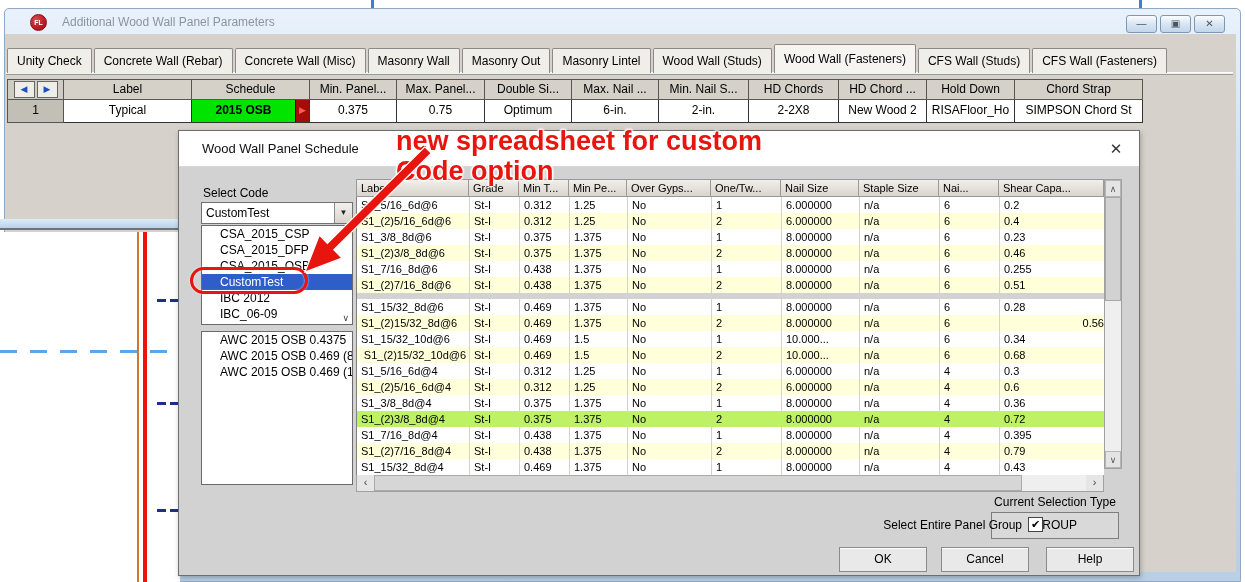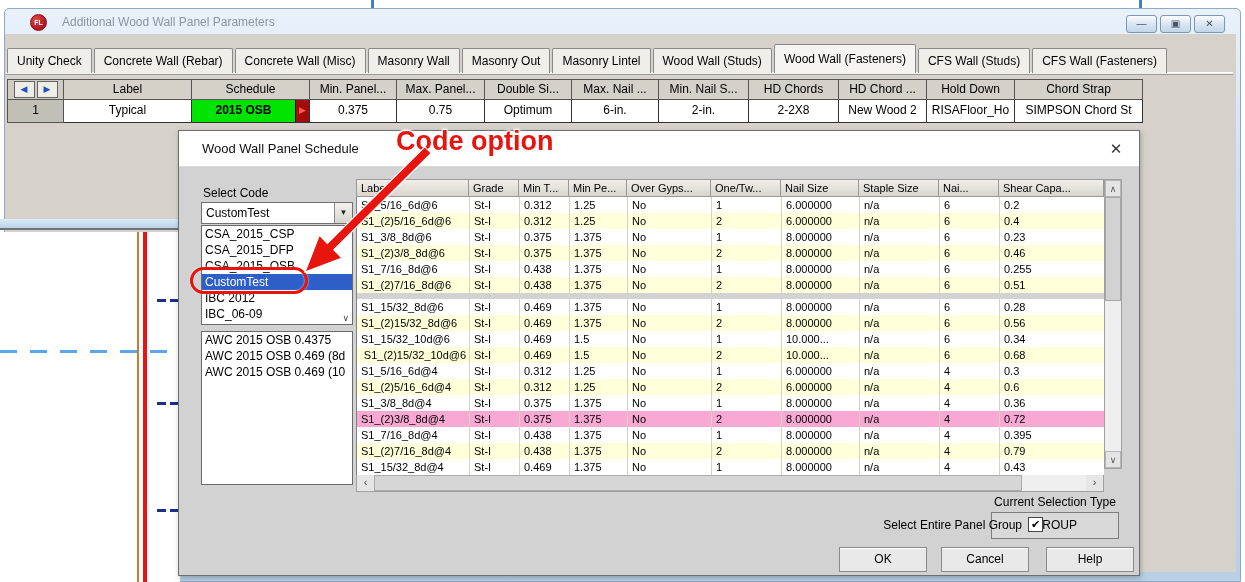--- a/index.html
+++ b/index.html
@@ -70,21 +70,21 @@
   .dlg-titlebar { position:absolute; left:0; top:0; right:0; height:36px; background:#fff; border-bottom:1px solid #d8d8d8; }
   .dlg-title { position:absolute; left:23px; top:10px; font-size:13px; color:#111; }
   .dlg-close { position:absolute; right:12px; top:7px; width:22px; height:22px; font-size:15px; color:#333; text-align:center; line-height:22px; }
   .lbl { position:absolute; color:#000; }
   .combo { position:absolute; left:22px; top:71px; width:152px; height:22px; background:#fff; border:1px solid #707070; display:flex; }
   .combo-text { flex:1; line-height:20px; padding-left:4px; overflow:hidden; }
   .combo-btn { width:18px; background:linear-gradient(180deg,#f2f1ee,#d8d4cc); border-left:1px solid #8a8a8a; color:#222; font-size:8px; line-height:20px; text-align:center; }
   .listbox { position:absolute; left:22px; width:152px; background:#fff; border:1px solid #6a6a6a; overflow:hidden; }
   .list1 { top:94px; height:100px; }
   .list2 { top:200px; height:154px; }
-  .li { height:16px; line-height:16px; padding-left:3px; white-space:nowrap; overflow:hidden; font-size:12px; }
+  .li { height:16px; line-height:16px; padding-left:18px; white-space:nowrap; overflow:hidden; font-size:12px; }
   .list-chevron { position:absolute; right:3px; bottom:1px; font-size:9px; color:#444; }
   
   .wtable { position:absolute; left:177px; top:48px; }
   .wt-head { display:flex; }
   .wthc { height:18px; background:linear-gradient(180deg,#f1efeb,#d9d5cd); border:1px solid #999;
     border-left:none; font-size:11px; line-height:16px; padding-left:4px; white-space:nowrap; overflow:hidden; }
   .wthc:first-child { border-left:1px solid #999; }
   .wt-body { border-left:1px solid #808080; }
   .wtr { display:flex; height:16px; }
   .wtc { font-size:11px; line-height:16px; padding-left:4px; border-right:1px solid #d6d2c6; white-space:nowrap; overflow:hidden; }
@@ -322,21 +322,21 @@
         <div class="wtr" style="background: rgb(255, 255, 217);">
           <div class="wtc" style="width: 113px;">S1_(2)15/32_8d@6</div>
           <div class="wtc" style="width: 50px;">St-I</div>
           <div class="wtc" style="width: 50px;">0.469</div>
           <div class="wtc" style="width: 58px;">1.375</div>
           <div class="wtc" style="width: 84px;">No</div>
           <div class="wtc" style="width: 70px;">2</div>
           <div class="wtc" style="width: 78px;">8.000000</div>
           <div class="wtc" style="width: 80px;">n/a</div>
           <div class="wtc" style="width: 60px;">6</div>
-          <div class="wtc" style="width: 105px;">0.56</div>
+          <div class="wtc" style="width: 105px; text-align: right;">0.56</div>
         </div>
         <div class="wtr" style="background: rgb(255, 255, 255);">
           <div class="wtc" style="width: 113px;">S1_15/32_10d@6</div>
           <div class="wtc" style="width: 50px;">St-I</div>
           <div class="wtc" style="width: 50px;">0.469</div>
           <div class="wtc" style="width: 58px;">1.5</div>
           <div class="wtc" style="width: 84px;">No</div>
           <div class="wtc" style="width: 70px;">1</div>
           <div class="wtc" style="width: 78px;">10.000...</div>
           <div class="wtc" style="width: 80px;">n/a</div>
@@ -384,21 +384,21 @@
           <div class="wtc" style="width: 50px;">St-I</div>
           <div class="wtc" style="width: 50px;">0.375</div>
           <div class="wtc" style="width: 58px;">1.375</div>
           <div class="wtc" style="width: 84px;">No</div>
           <div class="wtc" style="width: 70px;">1</div>
           <div class="wtc" style="width: 78px;">8.000000</div>
           <div class="wtc" style="width: 80px;">n/a</div>
           <div class="wtc" style="width: 60px;">4</div>
           <div class="wtc" style="width: 105px;">0.36</div>
         </div>
-        <div class="wtr" style="background: #f9a8d4;">
+        <div class="wtr" style="background: #bef264;">
           <div class="wtc" style="width: 113px;">S1_(2)3/8_8d@4</div>
           <div class="wtc" style="width: 50px;">St-I</div>
           <div class="wtc" style="width: 50px;">0.375</div>
           <div class="wtc" style="width: 58px;">1.375</div>
           <div class="wtc" style="width: 84px;">No</div>
           <div class="wtc" style="width: 70px;">2</div>
           <div class="wtc" style="width: 78px;">8.000000</div>
           <div class="wtc" style="width: 80px;">n/a</div>
           <div class="wtc" style="width: 60px;">4</div>
           <div class="wtc" style="width: 105px;">0.72</div>
@@ -458,18 +458,19 @@
   <div class="cb-row">
     <span>Select Entire Panel Group</span>
     <span class="checkbox" id="cb">✔</span>
   </div>
   <div class="btn" style="left:660px; top:416px; width:88px">OK</div>
   <div class="btn" style="left:762px; top:416px; width:88px">Cancel</div>
   <div class="btn" style="left:867px; top:416px; width:88px">Help</div>
 </div>
 
 <div class="ann-text">
+  <div>new spreadsheet for custom</div>
   <div>Code option</div>
 </div>
 <div class="ann-ellipse"></div>
 <svg class="ann-svg" width="1245" height="582">
   <polygon points="424.8,146.8 431.2,153.2 333.8,249.8 341.9,258.0 305,272 319.3,235.2 327.4,243.4" fill="#e8150f" stroke="#ffffff" stroke-width="1.2"></polygon>
 </svg>
 
 </body></html>

